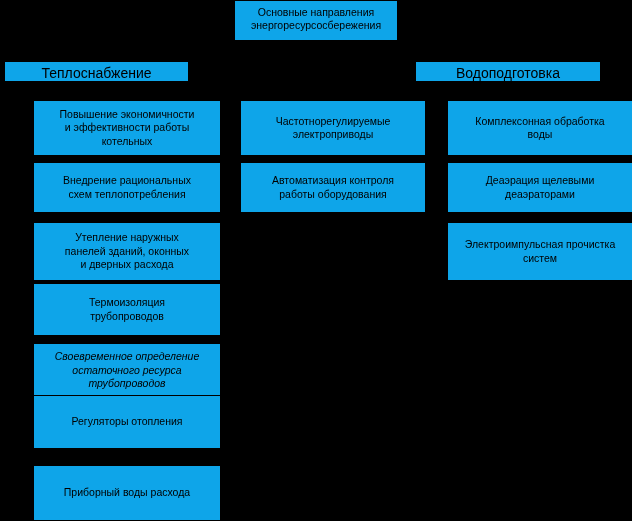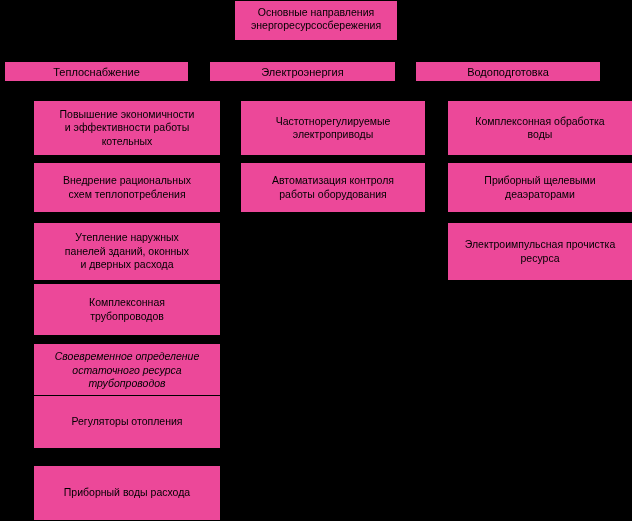--- a/index.html
+++ b/index.html
@@ -16,21 +16,21 @@
   }
   #diagram {
     position: absolute;
     left: 0;
     top: 0;
     width: 632px;
     height: 521px;
   }
   .node {
     position: absolute;
-    background: #ec4899;
+    background: #0ea5e9;
     border: 1px solid #000000;
     box-sizing: border-box;
     color: #000000;
     text-align: center;
     line-height: 1.28;
     overflow: hidden;
   }
   .node-text {
     display: block;
     white-space: pre-line;
@@ -44,21 +44,21 @@
     width: 164px;
     height: 41px;
     font-size: 10.5px;
     padding-top: 5px;
   }
 
   
   .cat-node {
     top: 61px;
     height: 21px;
-    font-size: 11px;
+    font-size: 14px;
     padding-top: 3px;
   }
   .cat-1 { left: 4px;   width: 185px; }
   .cat-2 { left: 209px; width: 187px; }
   .cat-3 { left: 415px; width: 186px; text-align: center; }
 
   
   .col-1 { left: 33px;  width: 188px; }
   .col-2 { left: 240px; width: 186px; }
   .col-3 { left: 447px; width: 186px; }
@@ -95,43 +95,40 @@
 <div id="diagram">
 
   <div class="node root-node">
     <span class="node-text">Основные направления
 энергоресурсосбережения</span>
   </div>
 
   <div class="node cat-node cat-1">
     <span class="node-text">Теплоснабжение</span>
   </div>
-  <div class="node cat-node cat-2">
-    <span class="node-text">Электроэнергия</span>
-  </div>
   <div class="node cat-node cat-3">
     <span class="node-text">Водоподготовка</span>
   </div>
 
   <div class="node item-node col-1 row-2">
     <span class="node-text">Внедрение рациональных
 схем теплопотребления</span>
   </div>
   <div class="node item-node col-1 row-1">
     <span class="node-text">Повышение экономичности
 и эффективности работы
 котельных</span>
   </div>
   <div class="node item-node col-1 row-3">
     <span class="node-text">Утепление наружных
 панелей зданий, оконных
 и дверных расхода</span>
   </div>
   <div class="node item-node col-1 row-4">
-    <span class="node-text">Комплексонная
+    <span class="node-text">Термоизоляция
 трубопроводов</span>
   </div>
   <div class="node item-node col-1 row-5">
     <span class="node-text">Своевременное определение
 остаточного ресурса
 трубопроводов</span>
   </div>
   <div class="node item-node col-1 row-6">
     <span class="node-text">Регуляторы отопления</span>
   </div>
@@ -146,21 +143,21 @@
   <div class="node item-node col-3 row-1">
     <span class="node-text">Комплексонная обработка
 воды</span>
   </div>
 
   <div class="node item-node col-2 row-2">
     <span class="node-text">Автоматизация контроля
 работы оборудования</span>
   </div>
   <div class="node item-node col-3 row-2">
-    <span class="node-text">Приборный щелевыми
+    <span class="node-text">Деаэрация щелевыми
 деаэраторами</span>
   </div>
   <div class="node item-node col-3 row-3">
     <span class="node-text">Электроимпульсная прочистка
-ресурса</span>
+систем</span>
   </div>
 
 </div>
 
 </body></html>

